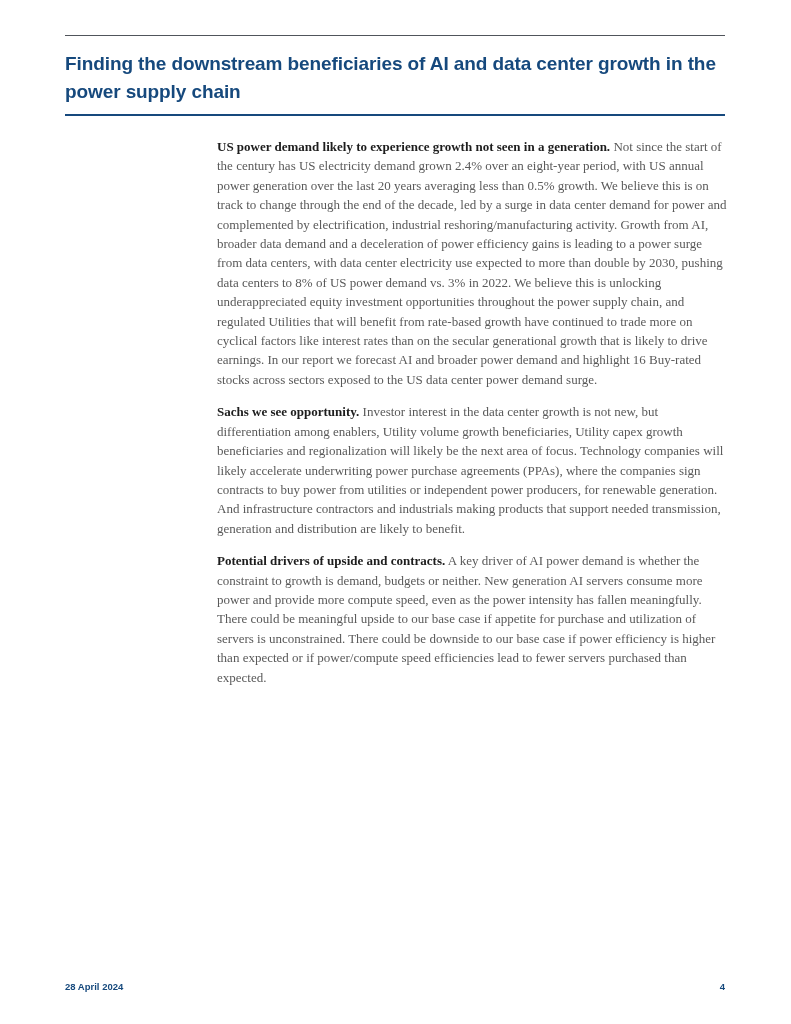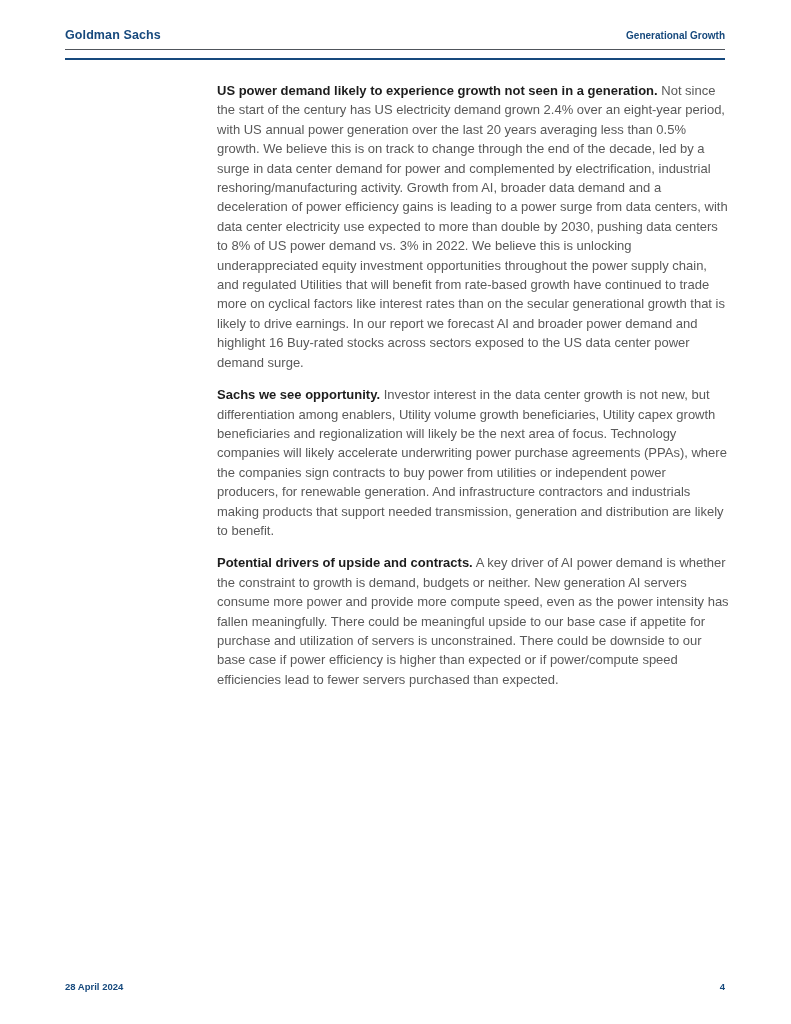--- a/index.html
+++ b/index.html
@@ -55,20 +55,21 @@
     margin-top: 8px;
   }
   .body-col {
     margin-left: 152px;
     width: 513px;
     margin-top: 21px;
     color: var(--body_gray, #595959);
     font-size: 13px;
     line-height: 19.4px;
     text-align: left;
+    font-family: Liberation Serif, serif;
   }
   .para {
     margin: 0 0 13px 0;
   }
   .lead {
     color: #1d1d1d;
     font-weight: bold;
   }
   .footer {
     position: absolute;
@@ -81,27 +82,24 @@
     color: var(--navy, #16497D);
     font-size: 9.5px;
     font-weight: bold;
   }
 </style>
 </head>
 <body>
 
 <div class="page">
 
-  <div class="header">
-    <span class="brand">Goldman Sachs</span>
-    <span class="report">Generational Growth</span>
-  </div>
 
   <div class="rule rule-header"></div>
 
+  <h1 class="title">Finding the downstream beneficiaries of AI and data center growth in the power supply chain</h1>
 
   <div class="rule rule-title"></div>
 
   <div class="body-col">
 
     <p class="para">
       <strong class="lead">US power demand likely to experience growth not seen in a generation.</strong>
       <span>Not since the start of the century has US electricity demand grown 2.4% over an eight-year period, with US annual power generation over the last 20 years averaging less than 0.5% growth. We believe this is on track to change through the end of the decade, led by a surge in data center demand for power and complemented by electrification, industrial reshoring/manufacturing activity. Growth from AI, broader data demand and a deceleration of power efficiency gains is leading to a power surge from data centers, with data center electricity use expected to more than double by 2030, pushing data centers to 8% of US power demand vs. 3% in 2022. We believe this is unlocking underappreciated equity investment opportunities throughout the power supply chain, and regulated Utilities that will benefit from rate-based growth have continued to trade more on cyclical factors like interest rates than on the secular generational growth that is likely to drive earnings. In our report we forecast AI and broader power demand and highlight 16 Buy-rated stocks across sectors exposed to the US data center power demand surge.</span>
     </p>
 

